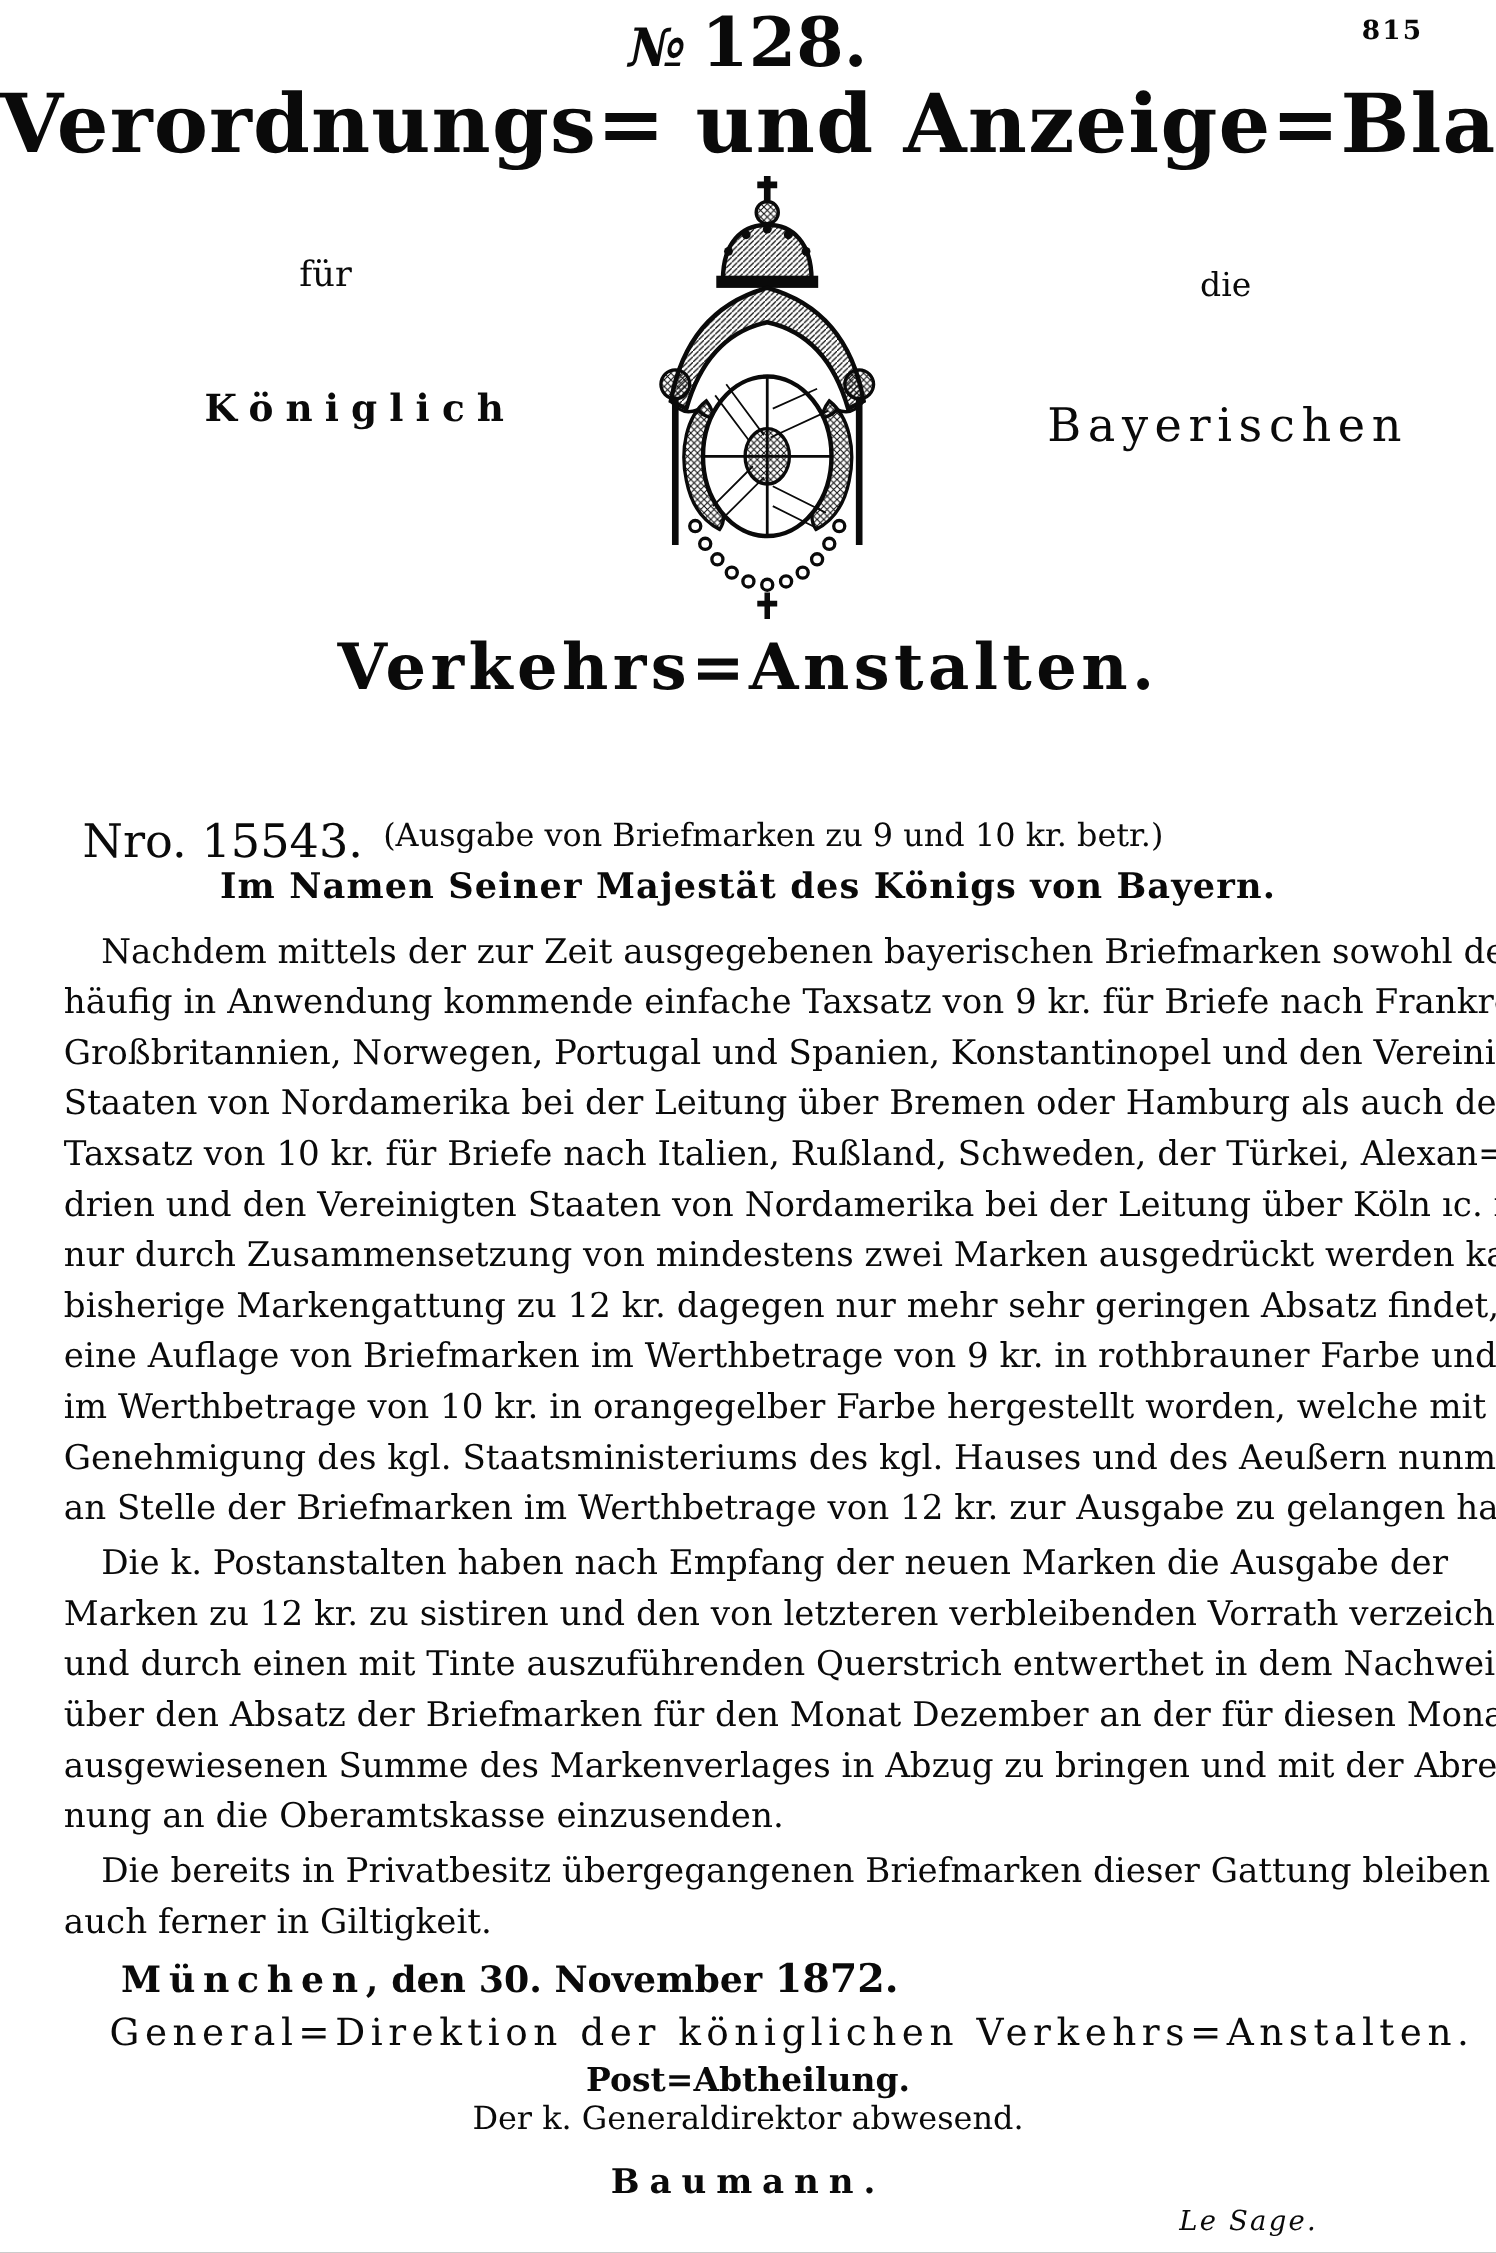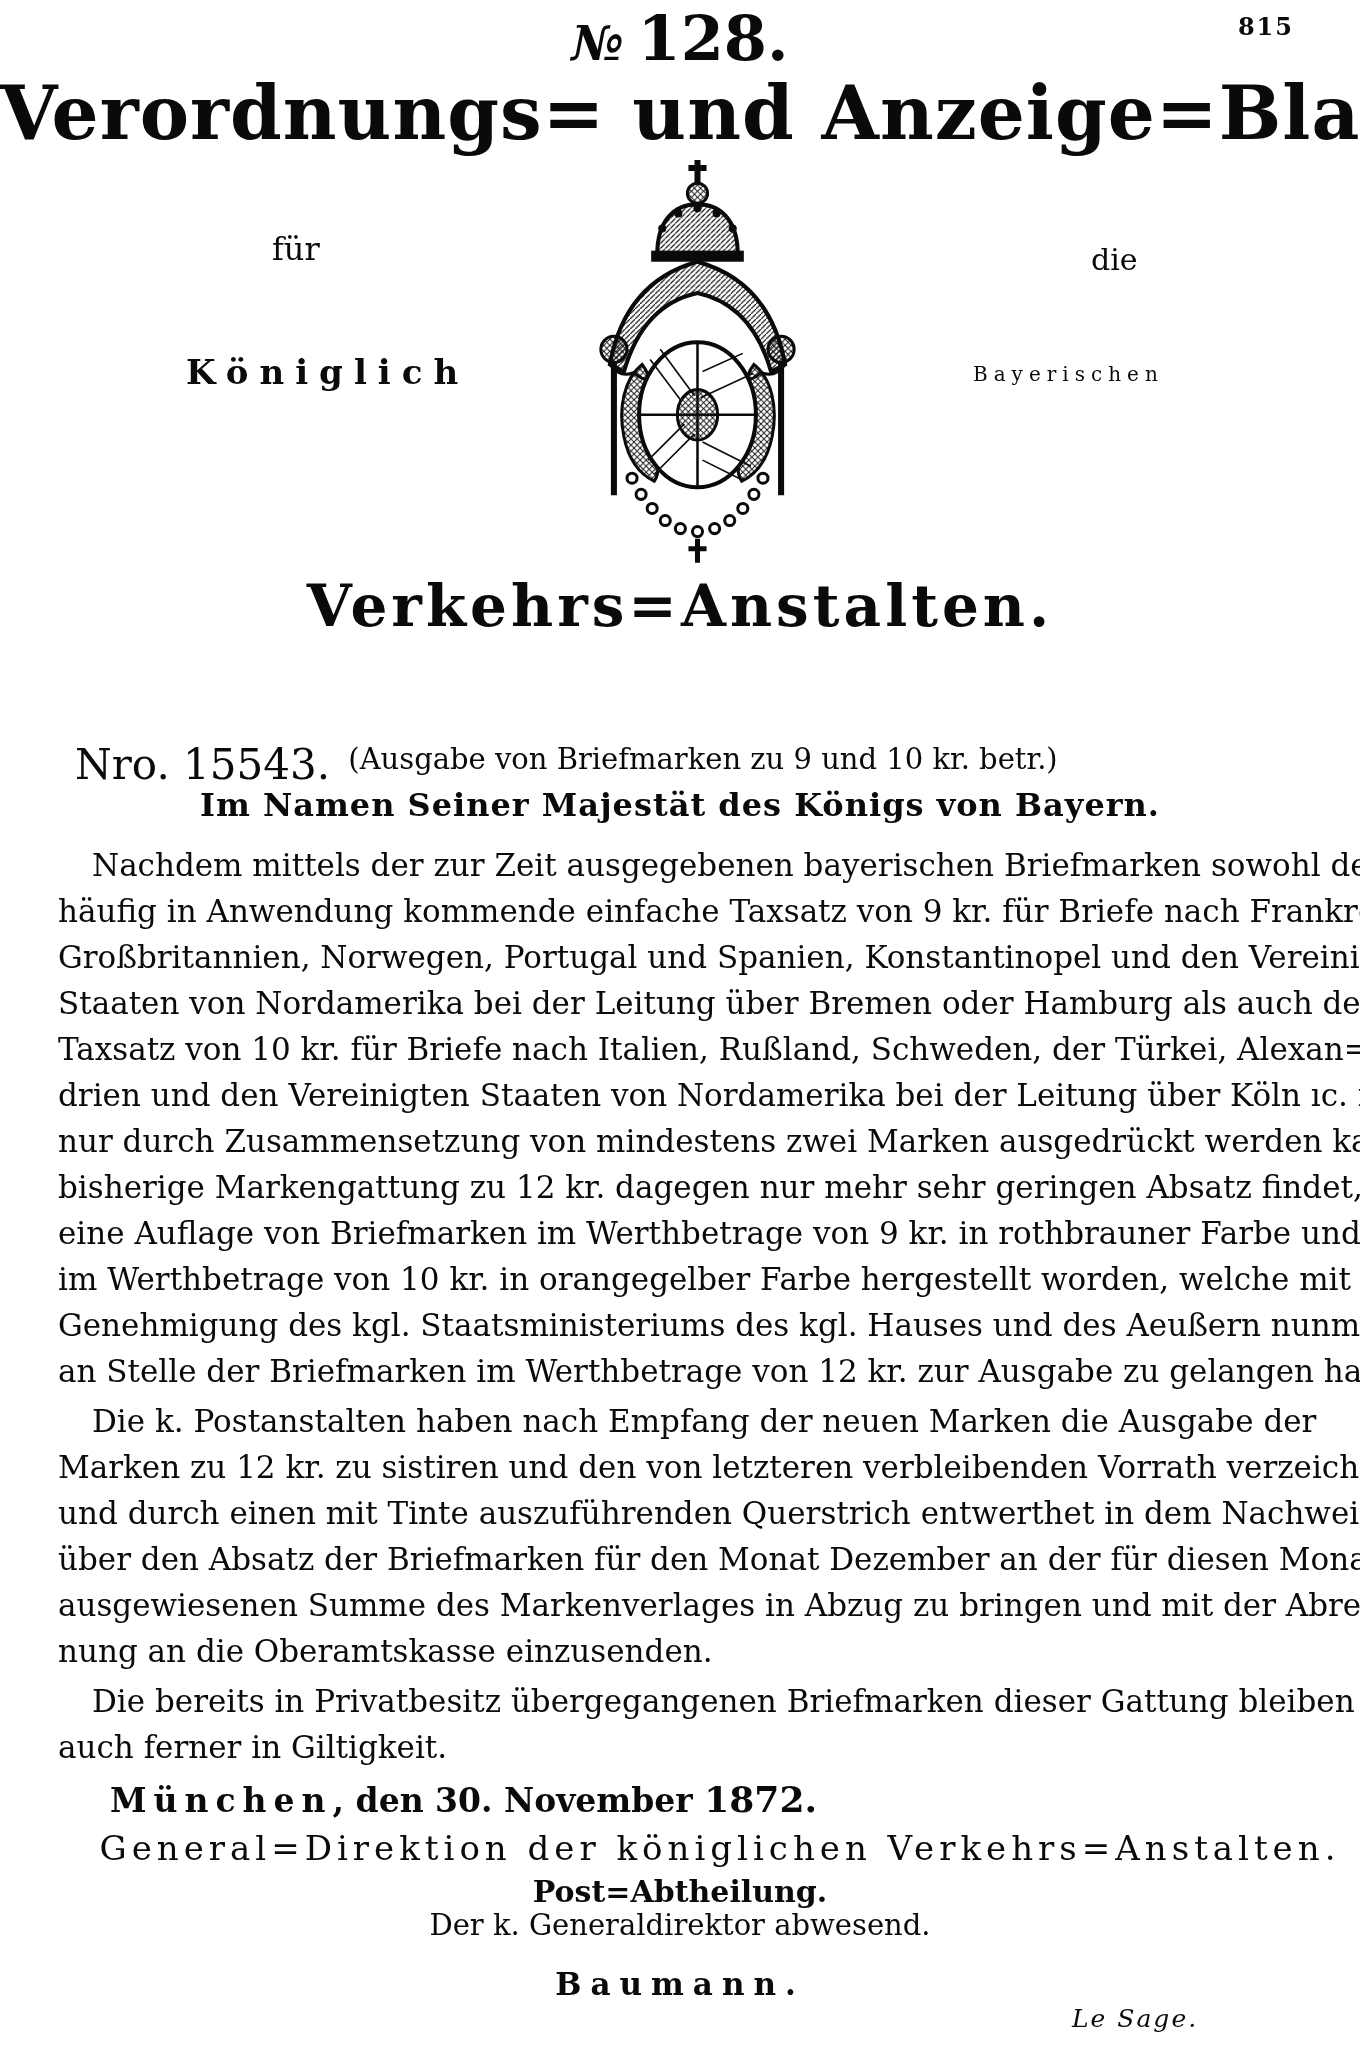--- a/index.html
+++ b/index.html
@@ -16,21 +16,21 @@
 
   .issue { top:2px; font-size:56px; }
   .issue .numsign { font-style:italic; font-size:48px; font-weight:bold; padding-right:14px; }
   .issue .num { font-weight:bold; font-size:62px; }
 
   .masthead { top:70px; font-size:74px; font-weight:bold; letter-spacing:1px; white-space:nowrap; }
 
   .fuer { left:272px; top:230px; font-size:32px; }
   .die  { left:1059px; top:242px; font-size:30px;margin-left:32px; }
   .koeniglich  { left:186px; top:352px; font-size:34px; font-weight:bold; letter-spacing:11px; }
-  .bayerischen { left:952px; top:362px; font-size:20px; letter-spacing:6px;margin-left:21px; }
+  .bayerischen { left:952px; top:362px; font-size:42px; letter-spacing:6px; }
 
   .crest { left:548px; top:158px; width:300px; height:428px; }
 
   .section-title { top:572px; font-size:58px; font-weight:bold; letter-spacing:4px; }
 
   .dateline1 { top:666px; font-size:33px; font-weight:bold; }
   .dateline1 .sperr { letter-spacing:7px; }
   .dateline1 .year { font-size:37px; }
 
   .nro { left:75px; top:740px; font-size:42px; font-weight:normal; }

